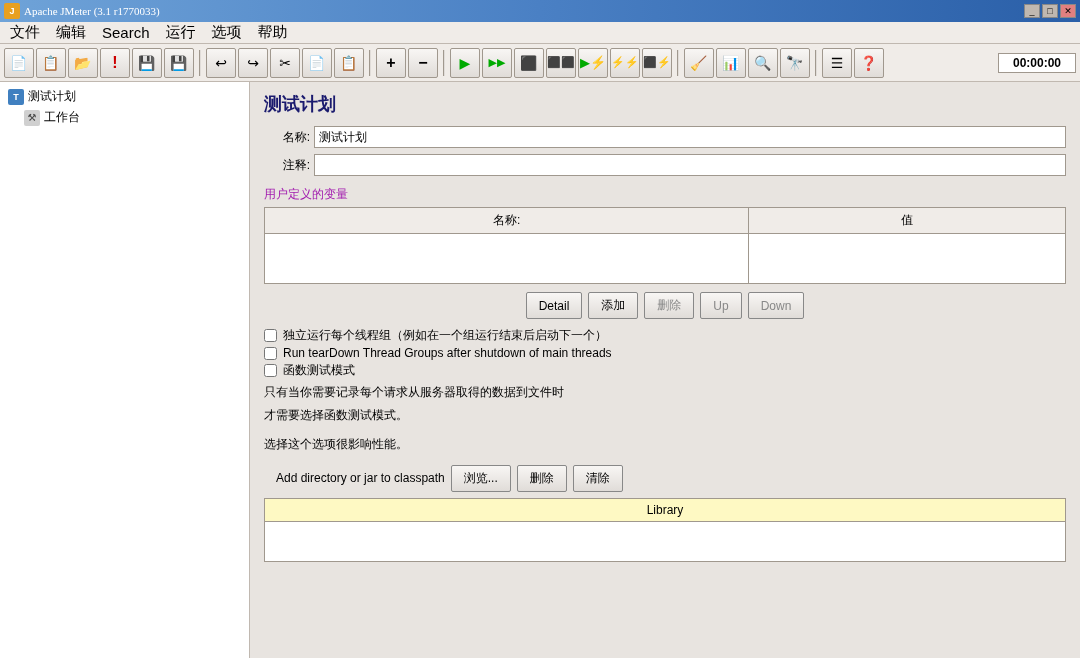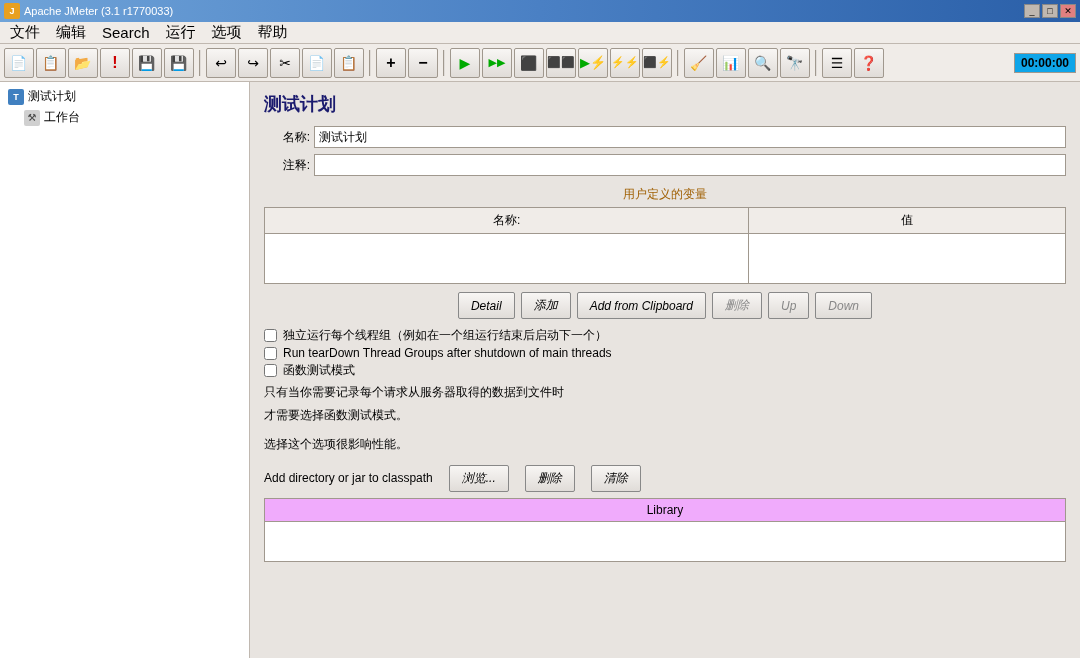--- a/index.html
+++ b/index.html
@@ -34,20 +34,21 @@
       display: flex;
       align-items: center;
       justify-content: center;
       font-size: 9px;
       color: white;
       font-weight: bold;
     }
     .title-bar-text {
       flex: 1;
       font-size: 11px;
+      font-family: Liberation Serif, serif;
     }
     .title-bar-controls {
       display: flex;
       gap: 2px;
     }
     .title-btn {
       width: 16px;
       height: 14px;
       background: #c0b8b0;
       border: 1px solid #888;
@@ -104,22 +105,22 @@
       background: #c0b8b0;
       margin: 0 3px;
       border-left: 1px solid #a0988e;
       border-right: 1px solid #e0dcd8;
     }
     .toolbar-time {
       margin-left: auto;
       font-size: 12px;
       font-weight: bold;
       color: #000;
-      background: #0ea5e9;
-      padding: 2px 6px;
+      background: #ffffff;
+      padding: 2px 14px;
       border: 1px solid #a0988e;
     }
 
     
     .main-area {
       display: flex;
       flex: 1;
       overflow: hidden;
     }
 
@@ -183,23 +184,22 @@
       padding: 2px 4px;
       font-size: 12px;
       font-family: inherit;
     }
 
     
     .vars-section {
       margin: 10px 0 6px 0;
     }
     .vars-title {
-      text-align: center;
-      font-size: 12px;
-      color: #a16207;
+      font-size: 12px;
+      color: #a21caf;
       margin-bottom: 4px;
     }
     .vars-table {
       width: 100%;
       border-collapse: collapse;
       background: white;
       border: 1px solid #a0988e;
     }
     .vars-table th {
       background: #f0ece8;
@@ -225,21 +225,20 @@
       justify-content: center;
     }
     .btn {
       padding: 4px 12px;
       border: 1px solid #888;
       background: linear-gradient(to bottom, #f8f6f4, #e0dcd8);
       font-size: 12px;
       cursor: pointer;
       font-family: inherit;
       border-radius: 2px;
-      font-style: italic;
     }
     .btn:disabled { color: #888; cursor: default; }
 
     
     .checkbox-row {
       display: flex;
       align-items: center;
       margin: 2px 0;
       font-size: 12px;
     }
@@ -251,36 +250,36 @@
       font-size: 12px;
       color: #000;
       margin: 4px 0;
       line-height: 1.6;
     }
 
     
     .classpath-row {
       display: flex;
       align-items: center;
-      margin: 10px 0 6px 0;
-      gap: 16px;
+      margin: 10px 0 6px 12px;
+      gap: 6px;
     }
     .classpath-label {
       font-size: 12px;
       color: #000;
     }
 
     .library-table {
       width: 100%;
       border-collapse: collapse;
       border: 1px solid #a0988e;
       background: white;
     }
     .library-table th {
-      background: #f0abfc;
+      background: #fef9c3;
       border: 1px solid #a0988e;
       padding: 4px 8px;
       font-size: 12px;
       font-weight: normal;
       text-align: center;
     }
     .library-table td {
       border: 1px solid #a0988e;
       height: 40px;
       font-size: 12px;
@@ -471,21 +470,20 @@
             <td></td>
             <td></td>
           </tr>
         </tbody>
       </table>
     </div>
 
     <div class="btn-row">
       <button class="btn">Detail</button>
       <button class="btn">添加</button>
-      <button class="btn">Add from Clipboard</button>
       <button class="btn" disabled="">删除</button>
       <button class="btn" disabled="">Up</button>
       <button class="btn" disabled="">Down</button>
     </div>
 
     <div class="checkbox-row">
       <input type="checkbox" style="">
       <span>独立运行每个线程组（例如在一个组运行结束后启动下一个）</span>
     </div>
 

